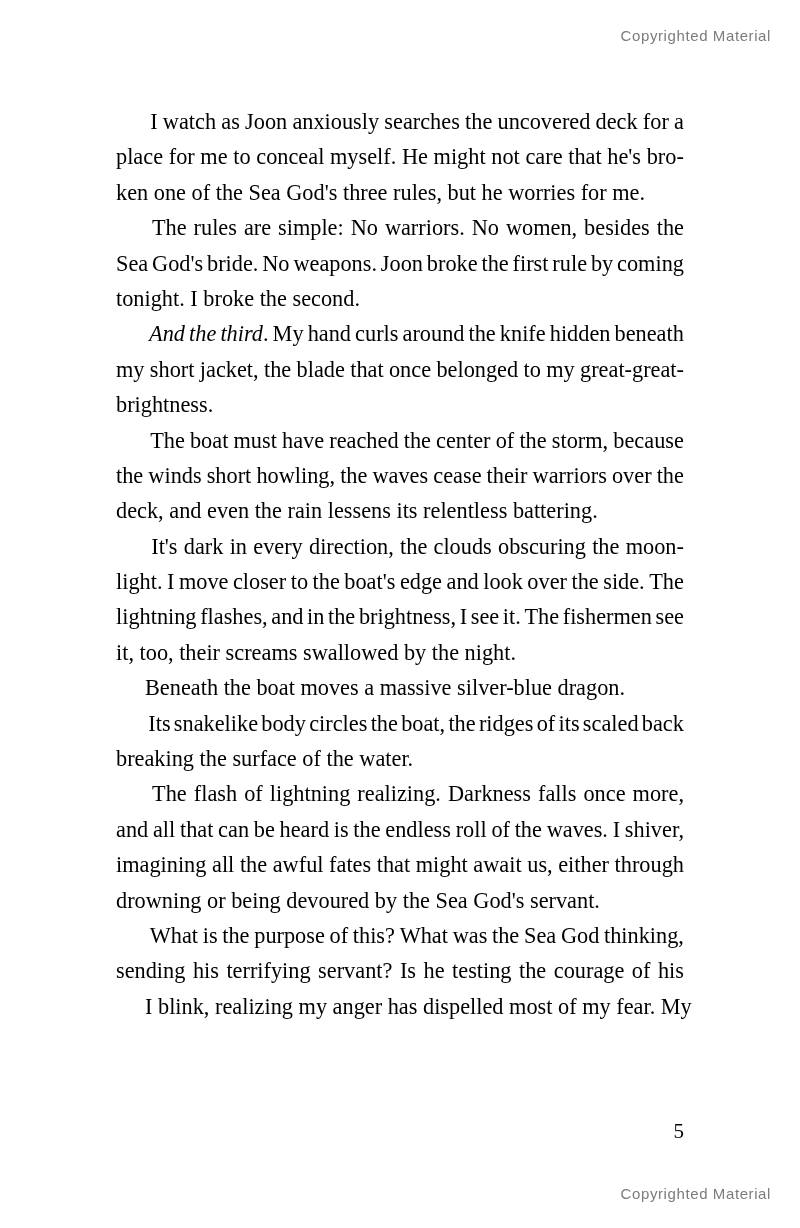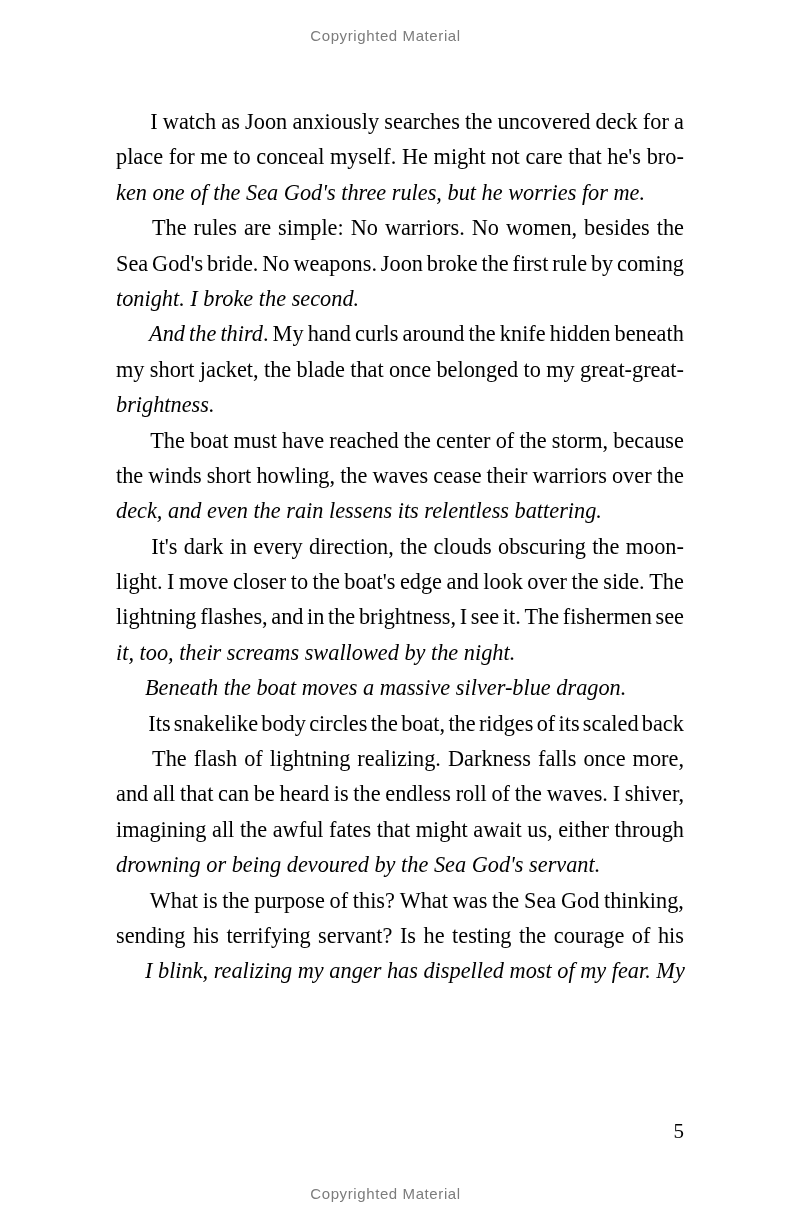--- a/index.html
+++ b/index.html
@@ -22,21 +22,21 @@
     width: 800px;
     height: 1228px;
     background: #ffffff;
   }
 
   
   .watermark {
     position: absolute;
     left: 0;
     width: 771px;
-    text-align: center;
+    text-align: right;
     font-family: "Liberation Sans", "DejaVu Sans", sans-serif;
     font-size: 15px;
     letter-spacing: 0.6px;
     color: #7c7c7c;
     white-space: nowrap;
   }
   .watermark-top { top: 27px; }
   .watermark-bottom { top: 1185px; }
 
   
@@ -71,21 +71,20 @@
   }
   .line.justified > .w {
     white-space: pre;
   }
   
   .line.last {
     display: block;
     text-align: center;
     text-align-last: left;
     white-space: pre;
-    font-style: italic;
   }
   .line .indent {
     display: inline-block;
     width: 29px;
   }
   .line i {
     font-style: italic;
   }
 
   
@@ -132,20 +131,21 @@
         <span class="line justified"><span class="indent"></span><span class="w">It's</span><span class="w">dark</span><span class="w">in</span><span class="w">every</span><span class="w">direction,</span><span class="w">the</span><span class="w">clouds</span><span class="w">obscuring</span><span class="w">the</span><span class="w">moon-</span></span>
         <span class="line justified"><span class="w">light.</span><span class="w">I</span><span class="w">move</span><span class="w">closer</span><span class="w">to</span><span class="w">the</span><span class="w">boat's</span><span class="w">edge</span><span class="w">and</span><span class="w">look</span><span class="w">over</span><span class="w">the</span><span class="w">side.</span><span class="w">The</span></span>
         <span class="line justified"><span class="w">lightning</span><span class="w">flashes,</span><span class="w">and</span><span class="w">in</span><span class="w">the</span><span class="w">brightness,</span><span class="w">I</span><span class="w">see</span><span class="w">it.</span><span class="w">The</span><span class="w">fishermen</span><span class="w">see</span></span>
         <span class="line last">it, too, their screams swallowed by the night.</span>
       </p>
       <p class="para">
         <span class="line last"><span class="indent"></span>Beneath the boat moves a massive silver-blue dragon.</span>
       </p>
       <p class="para">
         <span class="line justified"><span class="indent"></span><span class="w">Its</span><span class="w">snakelike</span><span class="w">body</span><span class="w">circles</span><span class="w">the</span><span class="w">boat,</span><span class="w">the</span><span class="w">ridges</span><span class="w">of</span><span class="w">its</span><span class="w">scaled</span><span class="w">back</span></span>
+        <span class="line last">breaking the surface of the water.</span>
       </p>
       <p class="para">
         <span class="line justified"><span class="indent"></span><span class="w">The</span><span class="w">flash</span><span class="w">of</span><span class="w">lightning</span><span class="w">realizing.</span><span class="w">Darkness</span><span class="w">falls</span><span class="w">once</span><span class="w">more,</span></span>
         <span class="line justified"><span class="w">and</span><span class="w">all</span><span class="w">that</span><span class="w">can</span><span class="w">be</span><span class="w">heard</span><span class="w">is</span><span class="w">the</span><span class="w">endless</span><span class="w">roll</span><span class="w">of</span><span class="w">the</span><span class="w">waves.</span><span class="w">I</span><span class="w">shiver,</span></span>
         <span class="line justified"><span class="w">imagining</span><span class="w">all</span><span class="w">the</span><span class="w">awful</span><span class="w">fates</span><span class="w">that</span><span class="w">might</span><span class="w">await</span><span class="w">us,</span><span class="w">either</span><span class="w">through</span></span>
         <span class="line last">drowning or being devoured by the Sea God's servant.</span>
       </p>
       <p class="para">
         <span class="line justified"><span class="indent"></span><span class="w">What</span><span class="w">is</span><span class="w">the</span><span class="w">purpose</span><span class="w">of</span><span class="w">this?</span><span class="w">What</span><span class="w">was</span><span class="w">the</span><span class="w">Sea</span><span class="w">God</span><span class="w">thinking,</span></span>
         <span class="line justified"><span class="w">sending</span><span class="w">his</span><span class="w">terrifying</span><span class="w">servant?</span><span class="w">Is</span><span class="w">he</span><span class="w">testing</span><span class="w">the</span><span class="w">courage</span><span class="w">of</span><span class="w">his</span></span>

